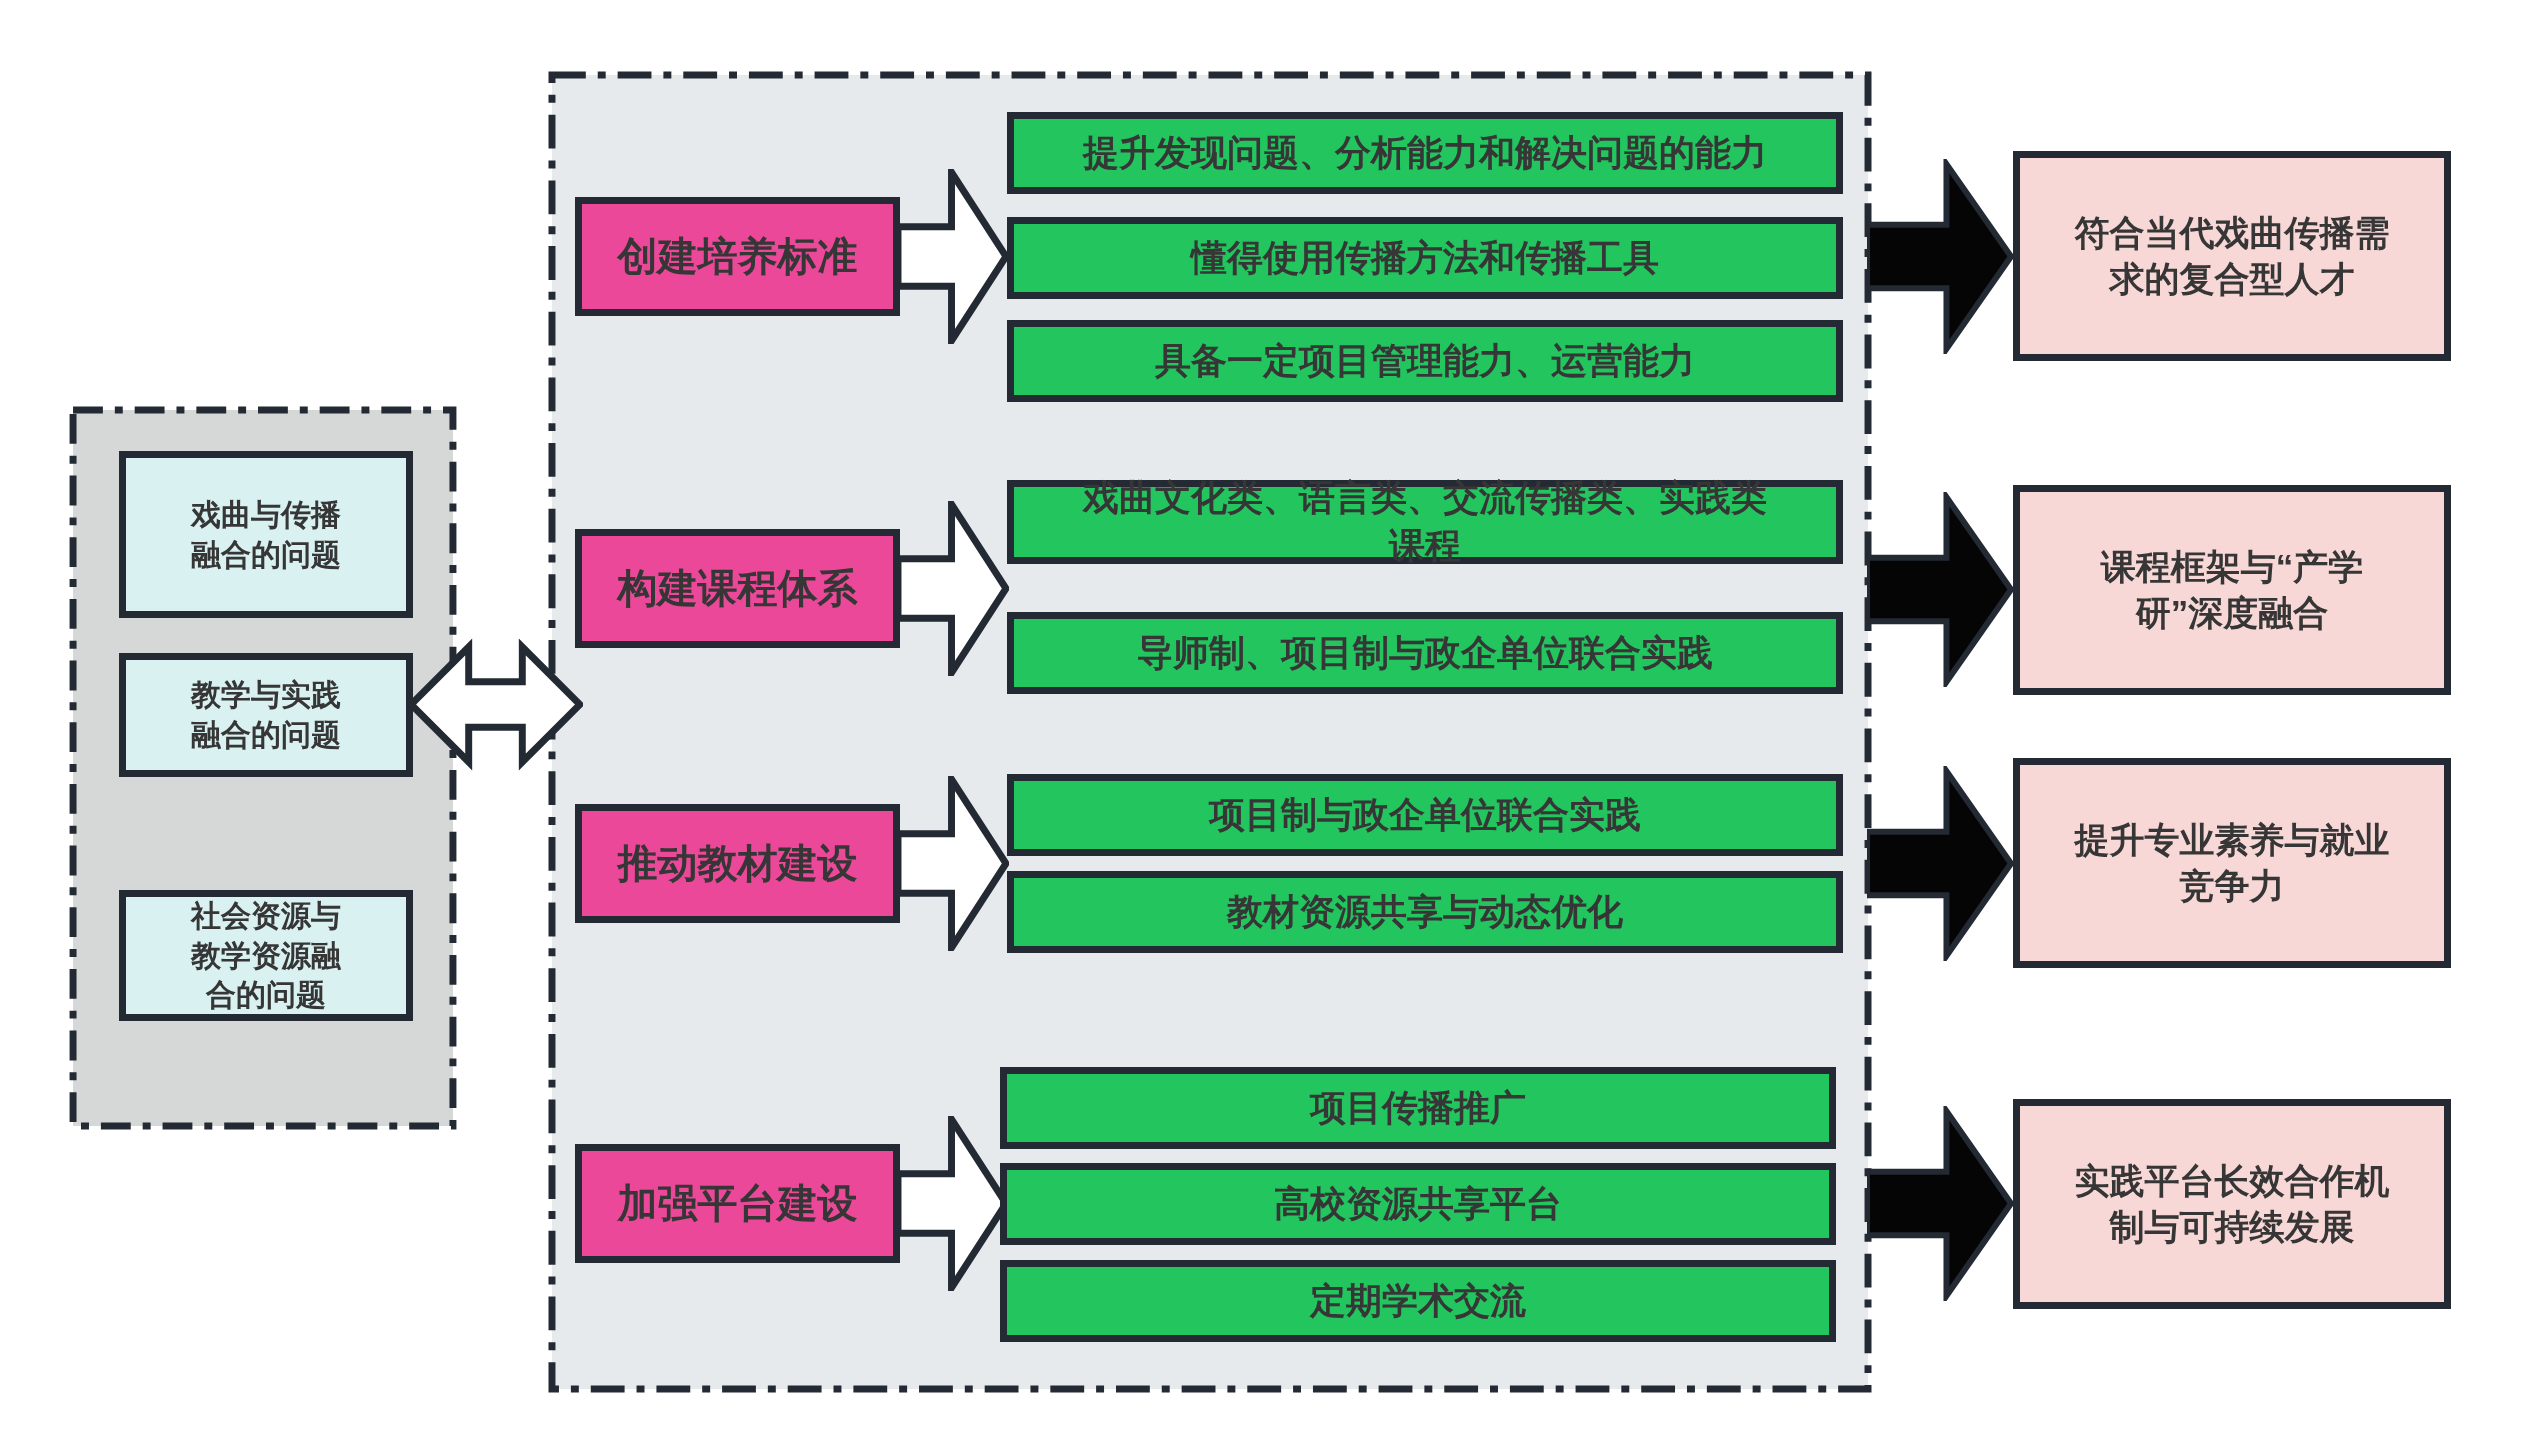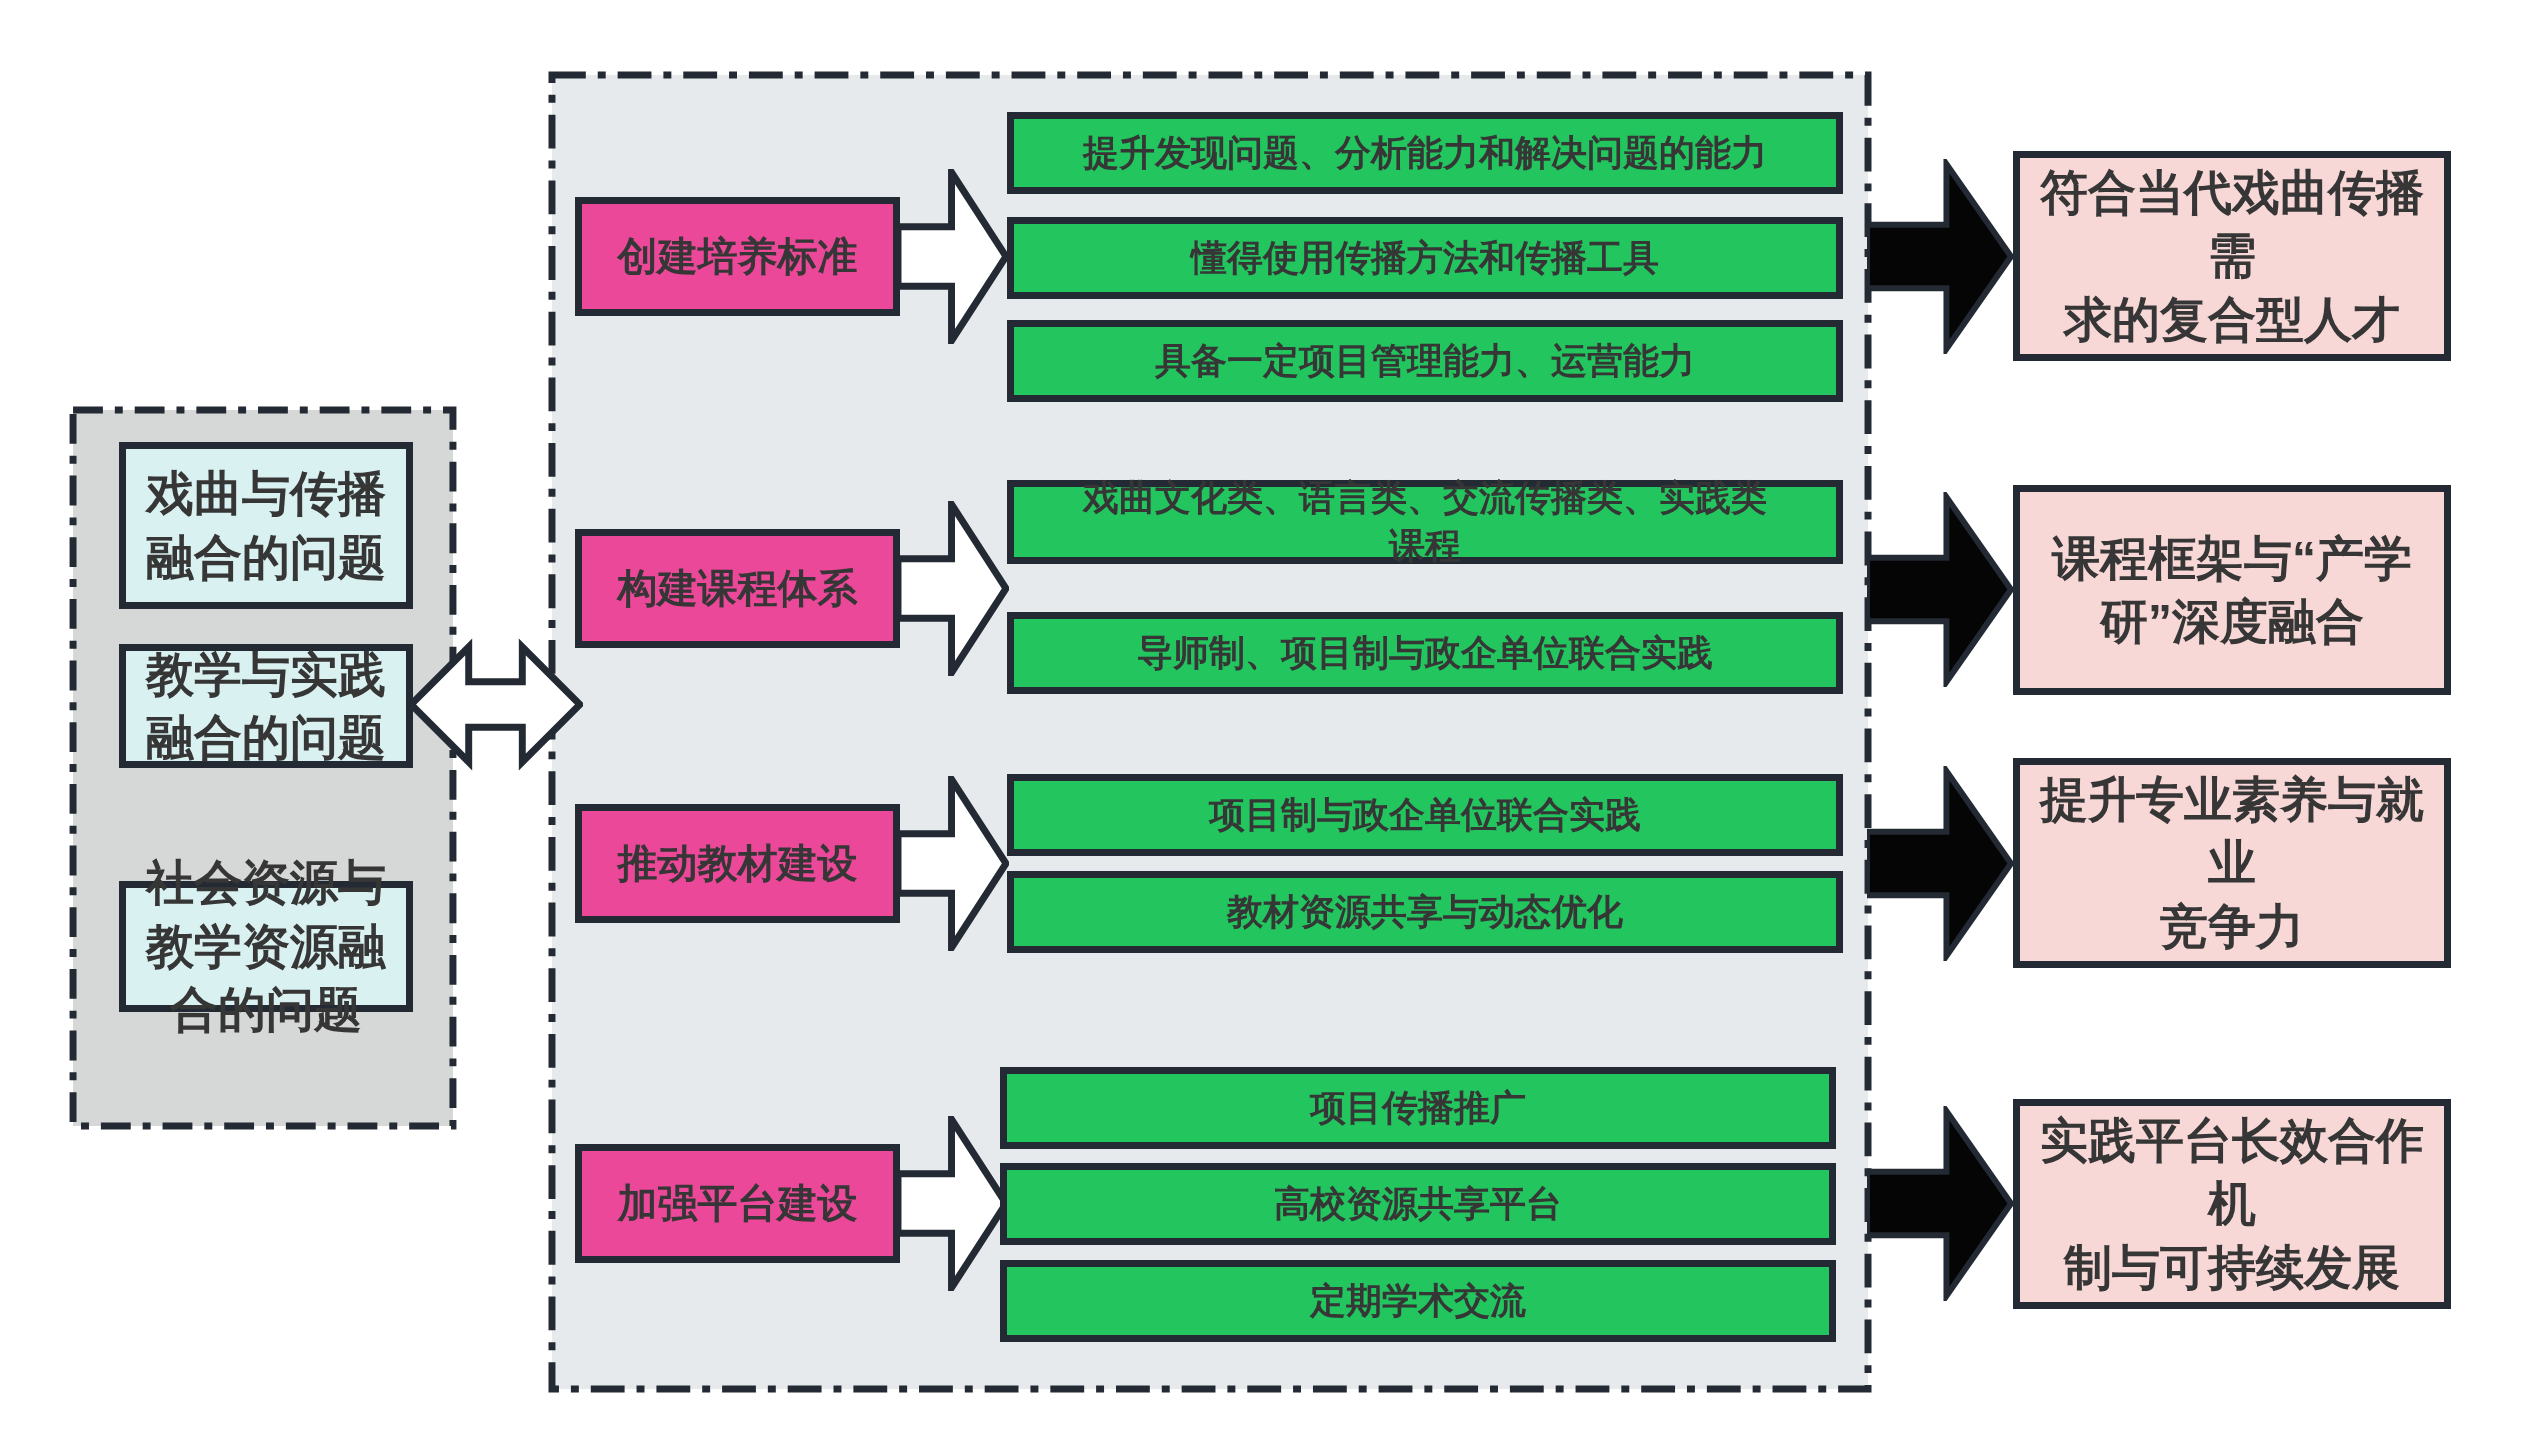--- a/index.html
+++ b/index.html
@@ -18,36 +18,37 @@
     box-sizing:border-box;
     display:flex;align-items:center;justify-content:center;
     text-align:center;
     font-weight:bold;
     white-space:pre-line;
     line-height:1.32;
   }
   .problem{
     left:119px;width:294px;
     background:#d9f1f0;
-    font-size:48px;
+    font-size:30px;
+    margin-top:9px;
   }
   .category{
     left:575px;width:325px;height:119px;
     background:#ec4899;
     font-size:40px;
   }
   .measure{
     left:1007px;width:836px;height:82px;
     background:#22c55e;
     font-size:36px;
   }
   .outcome{
     left:2013px;width:438px;height:210px;
     background:#f8d8d7;
-    font-size:48px;
+    font-size:35px;
   }
 </style>
 </head>
 <body>
 
 <div class="canvas">
 
   <svg class="frame" style="left:69px;top:406px" width="388" height="724" viewBox="0 0 390 728">
     <rect x="4" y="4" width="382" height="720" fill="#d6d7d7" stroke="#232a33" stroke-width="7" stroke-dasharray="30 12 8 12"></rect>
   </svg>

